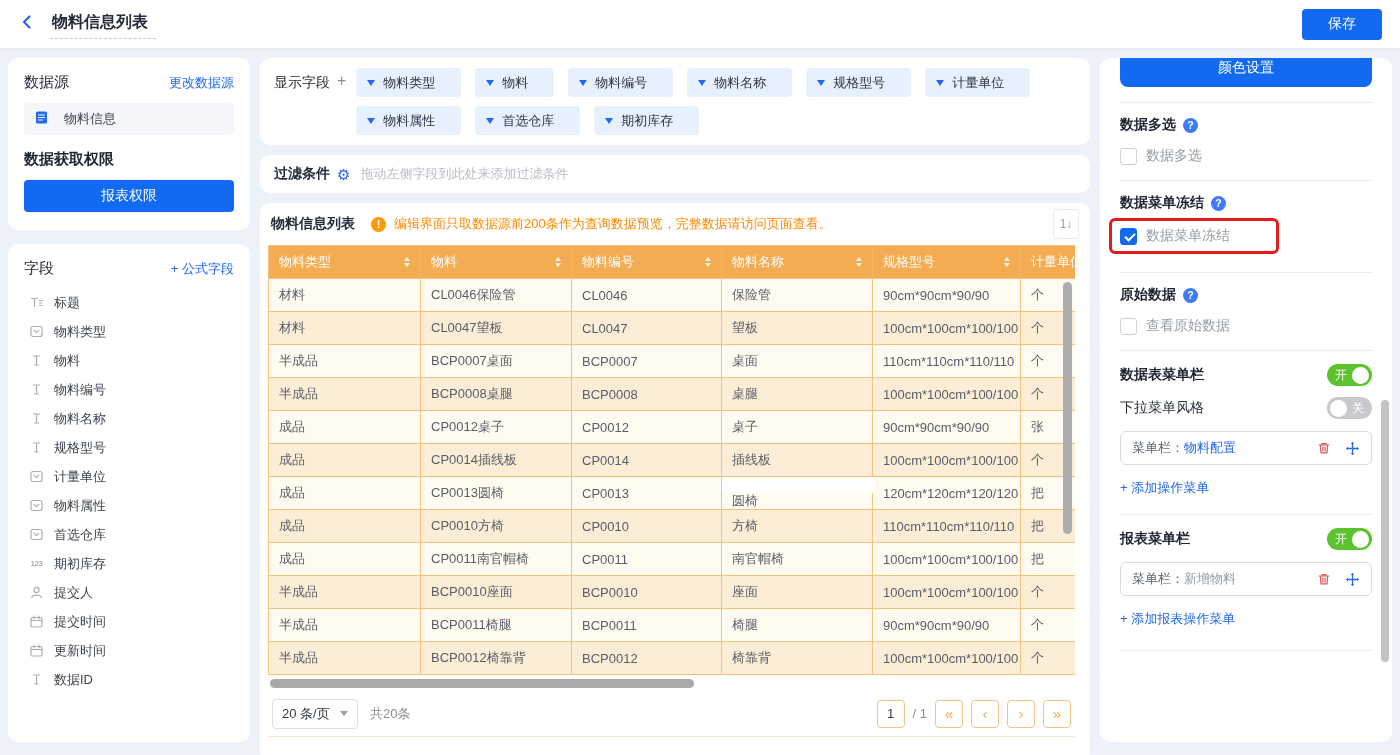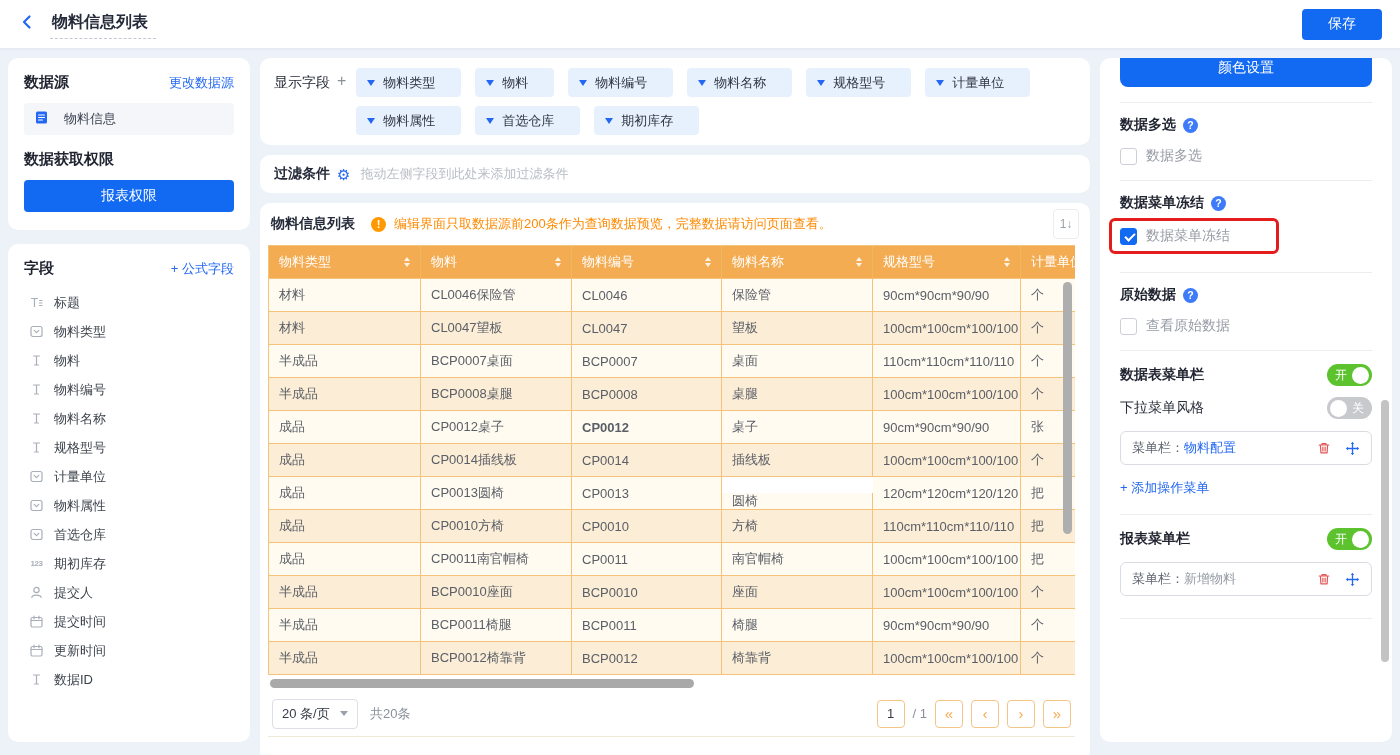--- a/index.html
+++ b/index.html
@@ -11,21 +11,21 @@
   .back-btn { display:flex; align-items:center; cursor:pointer; margin-right:14px; }
   .page-title { font-size:16px; font-weight:700; color:#252b3a; border-bottom:1px dashed #c3c7cf; padding:2px 8px 5px 2px; }
   .save-btn { margin-left:auto; width:80px; height:31px; background:#1269F2; border:none; border-radius:4px; color:#fff; font-size:14px; cursor:pointer; }
 
   .card { background:#fff; border-radius:10px; }
 
   
   .left-col { position:absolute; left:8px; top:58px; width:242px; }
   .card-ds { height:172px; padding:15px 16px; }
   .row-between { display:flex; align-items:center; justify-content:space-between; }
-  .sec-title { font-size:15px; font-weight:700; color:#1f2430; }
+  .sec-title { font-size:15px; font-weight:400; color:#1f2430; }
   .link { color:#2468F2; font-size:13px; cursor:pointer; }
   .ds-item { margin-top:11px; height:32px; background:#f4f6f9; border-radius:4px; display:flex; align-items:center; gap:15px; padding:0 10px; font-size:13px; color:#3b4250; }
   .ds-perm-title { margin-top:15px; font-size:15px; font-weight:700; color:#1f2430; }
   .perm-btn { margin-top:11px; width:100%; height:32px; background:#1269F2; color:#fff; border:none; border-radius:4px; font-size:14px; cursor:pointer; }
 
   .card-fields { margin-top:14px; height:498px; padding:15px 16px; }
   #field-list { margin-top:10px; }
   .field-item { display:flex; align-items:center; gap:9px; height:29px; padding-left:4px; font-size:13px; color:#3d434c; cursor:grab; }
   .f-ic { width:17px; display:flex; justify-content:center; align-items:center; color:#A9AFB8; }
   .num123 { font-size:8px; font-weight:700; color:#A9AFB8; letter-spacing:-.5px; }
@@ -382,21 +382,21 @@
             <div class="tc" style="width: 152px;">半成品</div>
             <div class="tc" style="width: 151px;">BCP0008桌腿</div>
             <div class="tc" style="width: 150px;">BCP0008</div>
             <div class="tc" style="width: 151px;">桌腿</div>
             <div class="tc" style="width: 148px;">100cm*100cm*100/100</div>
             <div class="tc" style="width: 80px;">个</div>
           </div>
           <div class="trow row-odd">
             <div class="tc" style="width: 152px;">成品</div>
             <div class="tc" style="width: 151px;">CP0012桌子</div>
-            <div class="tc" style="width: 150px; font-weight: bold;">CP0012</div>
+            <div class="tc" style="width: 150px;">CP0012</div>
             <div class="tc" style="width: 151px;">桌子</div>
             <div class="tc" style="width: 148px;">90cm*90cm*90/90</div>
             <div class="tc" style="width: 80px;">张</div>
           </div>
           <div class="trow row-even">
             <div class="tc" style="width: 152px;">成品</div>
             <div class="tc" style="width: 151px;">CP0014插线板</div>
             <div class="tc" style="width: 150px;">CP0014</div>
             <div class="tc" style="width: 151px;">插线板</div>
             <div class="tc" style="width: 148px;">100cm*100cm*100/100</div>
@@ -559,16 +559,17 @@
           </svg>
         </span>
       <span>
           <svg width="15" height="15" viewBox="0 0 15 15">
             <path fill="#2468F2" d="M7.5.8L5.8 3h3.4zM7.5 14.2L5.8 12h3.4zM.8 7.5L3 5.8v3.4zM14.2 7.5L12 5.8v3.4z"></path>
             <path d="M7.5 2.8v9.4M2.8 7.5h9.4" stroke="#2468F2" stroke-width="1.3"></path>
           </svg>
         </span>
     </span>
   </div>
+  <div class="add-link">+ 添加报表操作菜单</div>
   <div class="divider" style="margin-top:22px;"></div>
 
   <div class="panel-scrollbar"></div>
 </div>
 
 </body></html>

